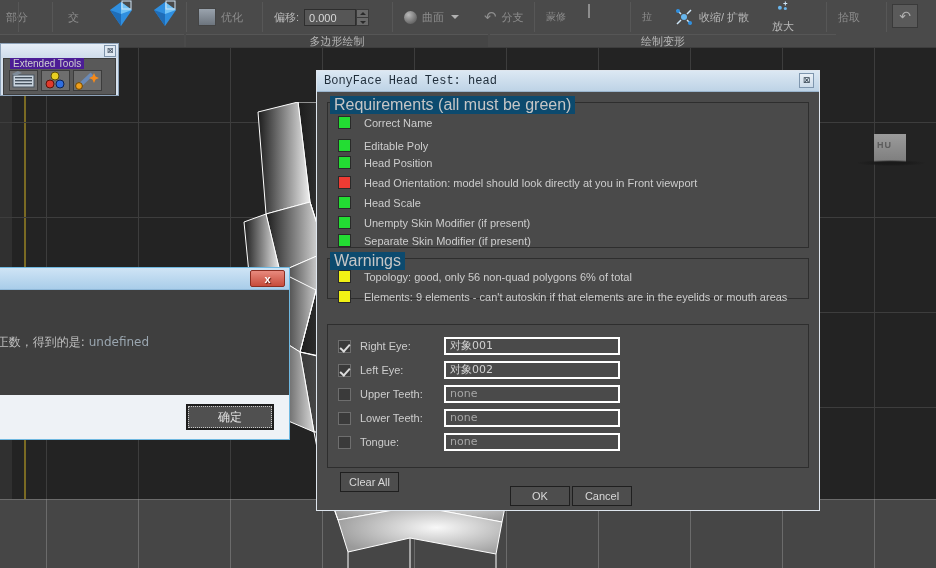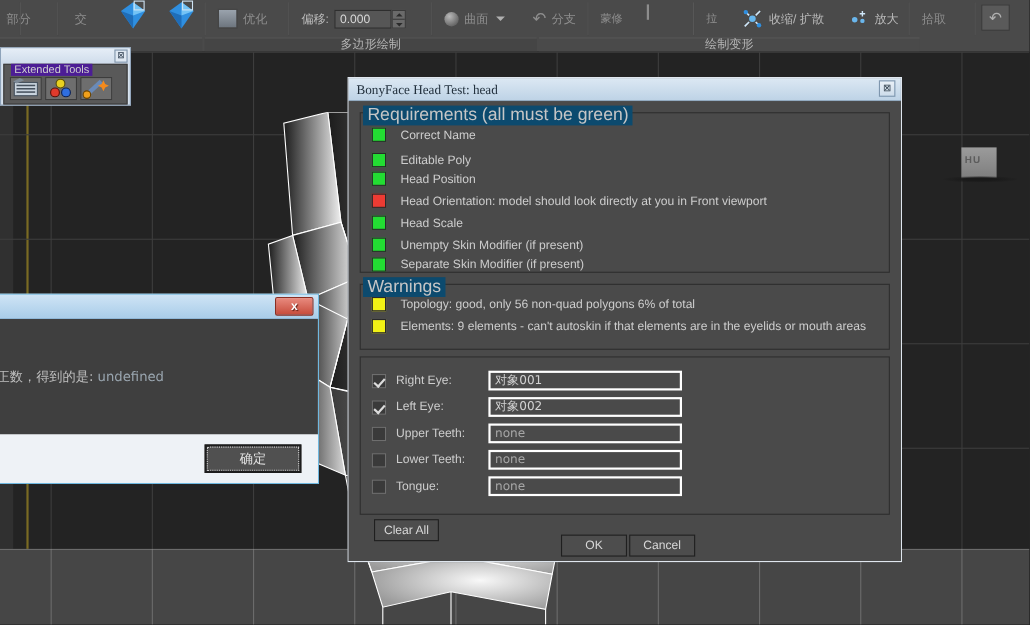--- a/index.html
+++ b/index.html
@@ -116,21 +116,21 @@
       font-family:"DejaVu Sans",sans-serif; }
   #errdlg .okbtn span { display:block; border:1px dotted #c9c9c9; height:100%;
                         line-height:20px; }
 
   
   #bfdlg { position:absolute; left:316px; top:70px; width:504px; height:441px;
            background:#4a4a4a; border:1px solid #dfe6ee; }
   #bf-tbar { height:21px; background:linear-gradient(#dce8f3,#bed3e6);
              border-bottom:1px solid #9bb5cd; position:relative; }
   #bf-title { position:absolute; left:7px; top:3px; font-size:12px;
-              color:#1f2d3a; font-family:Liberation Serif, serif; }
+              color:#1f2d3a; font-family:Liberation Mono, monospace; }
   #bf-close { position:absolute; right:5px; top:2px; width:15px; height:15px;
       background:linear-gradient(#e9f0f7,#cddcea); border:1px solid #7e96ae;
       text-align:center; font-size:9px; line-height:13px; color:#33424f; }
   #bf-body { position:absolute; left:0; top:21px; width:502px; height:418px;
              background:#4a4a4a; }
 
   fieldset.grp { position:absolute; margin:0; padding:0;
                  border:1px solid #2e2e2e; background:#4a4a4a; }
   fieldset.grp > .glabel { position:absolute; left:2px; top:-7px;
       background:#0c4a6e; padding:0 4px; font-size:16px; color:#c6c6c6; }
@@ -246,21 +246,21 @@
   <div class="rb-group" style="left:668px;">
     <svg width="20" height="20" viewBox="0 0 20 20">
       <circle cx="10" cy="10" r="3" fill="#67b7ee"></circle>
       <path d="M3 3 L7 7 M17 3 L13 7 M3 17 L7 13 M17 17 L13 13" stroke="#cfe6f8" stroke-width="1.5"></path>
       <circle cx="4" cy="4" r="2" fill="#2f8fe0"></circle>
         <circle cx="16" cy="16" r="2" fill="#2f8fe0"></circle>
     </svg>
     <span class="rb-lbl">收缩/ 扩散</span>
   </div>
 
-  <div class="rb-group" style="left:766px;">
+  <div class="rb-group" style="left:766px;flex-direction:column;">
     <svg width="18" height="18" viewBox="0 0 18 18">
       <circle cx="5" cy="10" r="2.5" fill="#6ab6ec"></circle>
         <circle cx="12" cy="11" r="2" fill="#6ab6ec"></circle>
       <path d="M12 7 L12 2 M9.5 4.5 L14.5 4.5" stroke="#cfe6f8" stroke-width="1.3"></path>
     </svg>
     <span class="rb-lbl">放大</span>
   </div>
 
   <div class="rb-sep" style="left:826px;"></div>
 
@@ -455,21 +455,21 @@
       <div class="row" style="top:128px;">
         <span class="swatch" style="background:#23dd33;"></span>
         <span class="rowtxt">Separate Skin Modifier (if present)</span>
       </div>
       <div class="row" style="top:110px;">
         <span class="swatch" style="background:#23dd33;"></span>
         <span class="rowtxt">Unempty Skin Modifier (if present)</span>
       </div>
     </fieldset>
 
-    <fieldset class="grp" style="left:10px;top:166px;width:482px;height:60px;">
+    <fieldset class="grp" style="left:10px;top:166px;width:482px;height:41px;">
       <span class="glabel">Warnings</span>
       <div class="row" style="top:8px;">
         <span class="swatch" style="background:#f2f215;"></span>
         <span class="rowtxt">Topology: good, only 56 non-quad polygons 6% of total</span>
       </div>
       <div class="row" style="top:28px;">
         <span class="swatch" style="background:#f2f215;"></span>
         <span class="rowtxt">Elements: 9 elements - can't autoskin if that elements are in the eyelids or mouth areas</span>
       </div>
     </fieldset>

